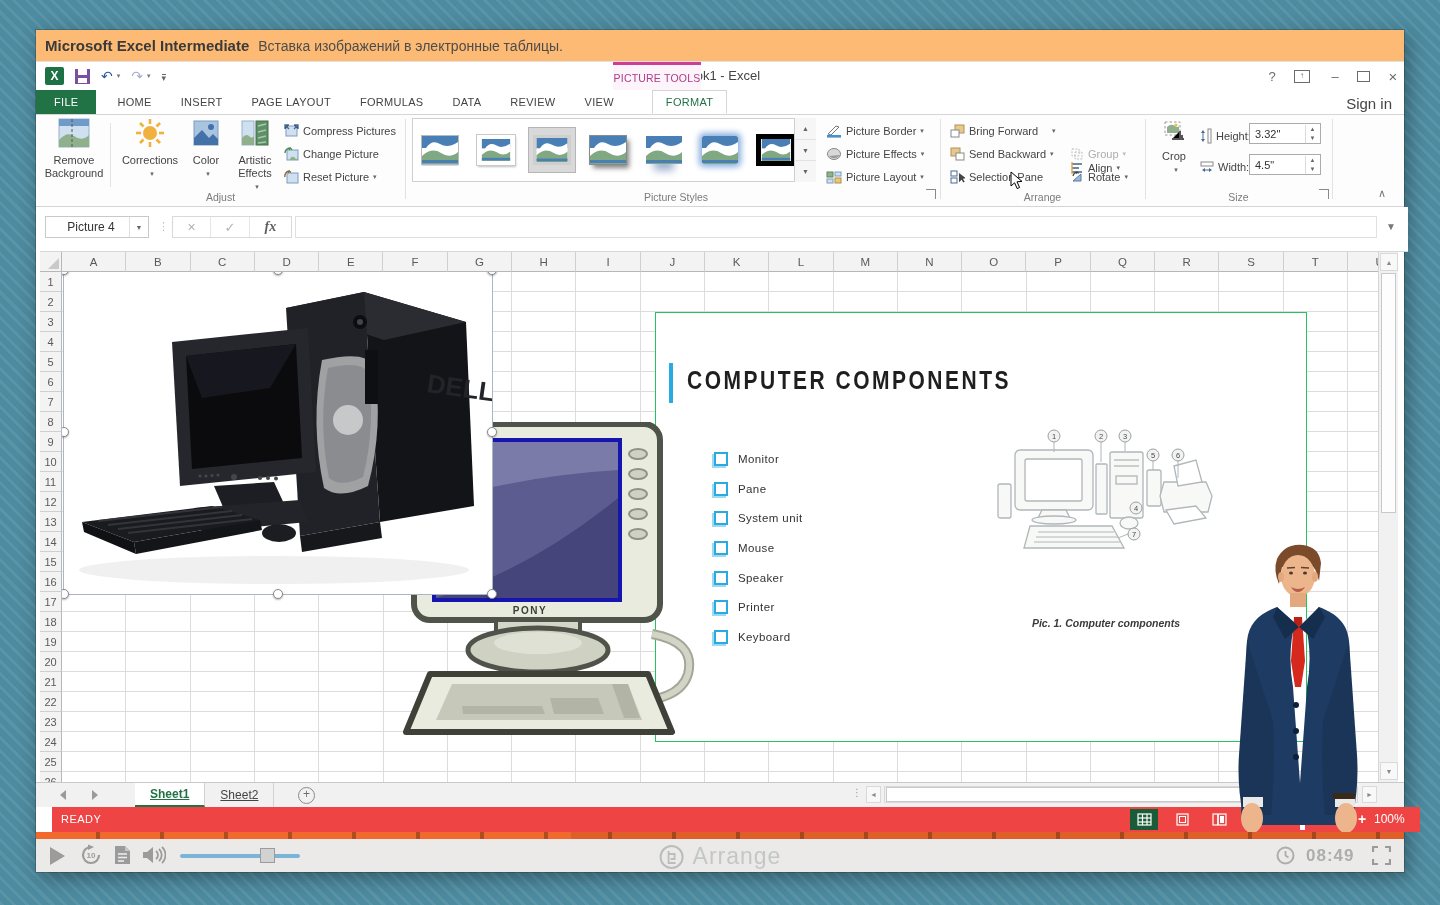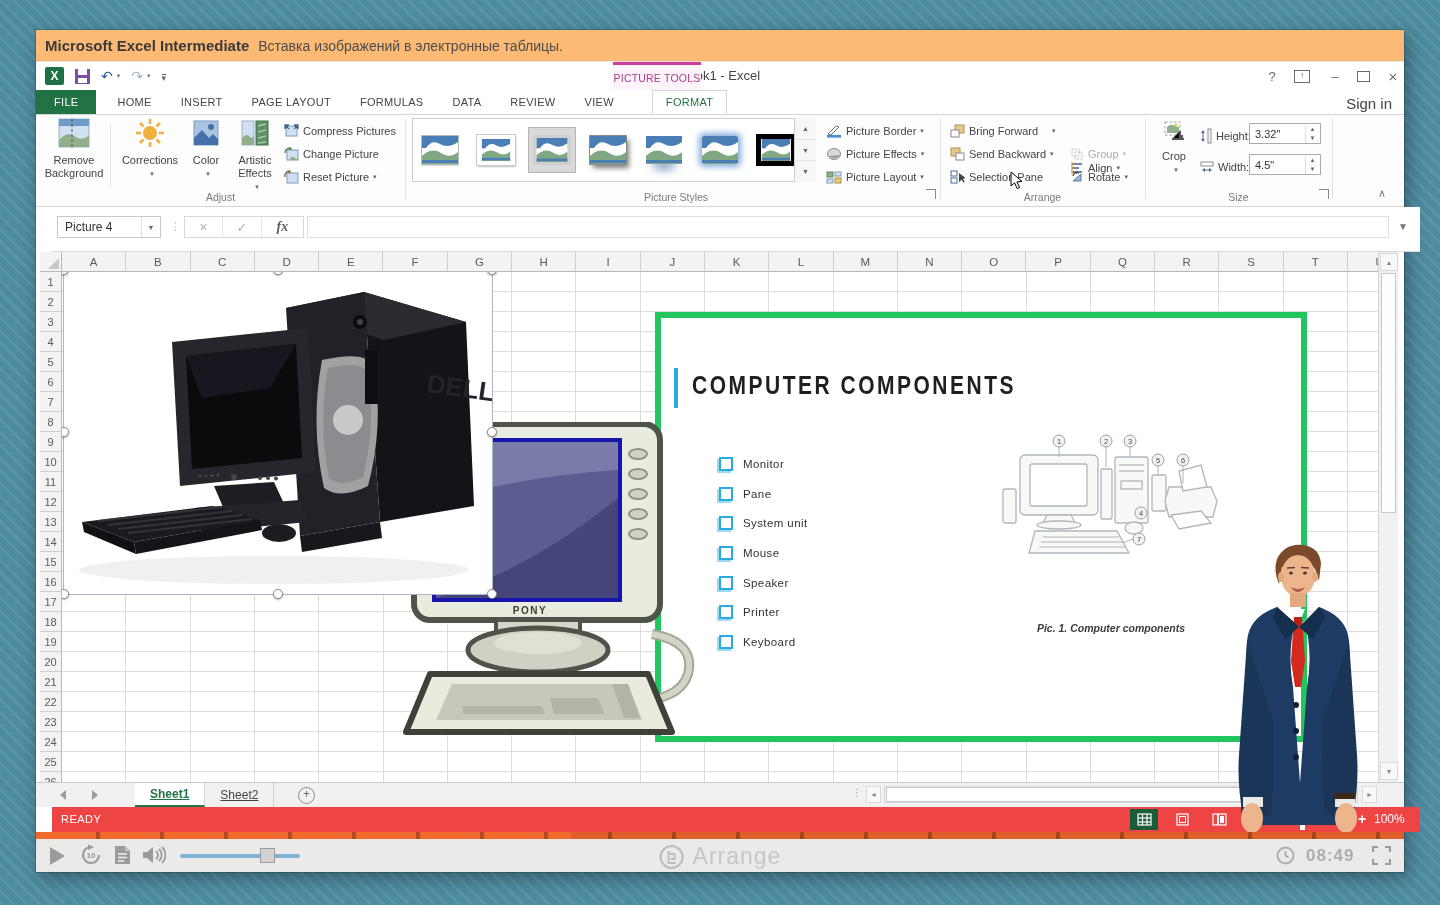--- a/index.html
+++ b/index.html
@@ -65,21 +65,21 @@
   .galscroll{position:absolute;left:758px;top:3px;width:21px;height:64px;border-left:1px solid #cfcfcf;display:flex;flex-direction:column;}
   .galscroll div{flex:1;border-bottom:1px solid #e2e2e2;font-size:7px;color:#666;display:flex;align-items:center;justify-content:center;background:#f6f6f6;}
   .dlg{position:absolute;width:9px;height:9px;border-left:1px solid #8a8a8a;border-bottom:1px solid #8a8a8a;transform:rotate(180deg);}
   .spinbox{position:absolute;width:72px;height:21px;border:1px solid #ababab;background:#fff;font-size:11px;color:#333;
     display:flex;align-items:center;padding-left:5px;box-sizing:border-box;}
   .spin{position:absolute;right:1px;top:1px;width:13px;height:18px;border-left:1px solid #dcdcdc;display:flex;flex-direction:column;}
   .spin span{flex:1;font-size:6px;color:#666;text-align:center;line-height:9px;}
   .cursor-arrow{position:absolute;left:974px;top:56px;width:13px;height:20px;}
   .chevup{position:absolute;left:1342px;top:72px;font-size:11px;color:#777;}
   
-  #fbar{left:16px;top:177px;width:1368px;height:45px;background:#fff;border-bottom:1px solid #d7d7d7;box-sizing:border-box;}
+  #fbar{left:4px;top:177px;width:1368px;height:45px;background:#fff;border-bottom:1px solid #d7d7d7;box-sizing:border-box;text-align:center;}
   #namebox{position:absolute;left:5px;top:9px;width:104px;height:22px;border:1px solid #c9c9c9;background:#fff;
     font-size:12px;color:#333;display:flex;align-items:center;box-sizing:border-box;}
   #namebox .nb-text{padding-left:7px;flex:1;}
   #namebox .nb-dd{width:18px;height:100%;border-left:1px solid #e0e0e0;font-size:7px;color:#666;display:flex;align-items:center;justify-content:center;}
   .fdots{position:absolute;left:118px;top:13px;color:#bdbdbd;font-size:11px;letter-spacing:-2px;}
   #fxbar{position:absolute;left:132px;top:9px;width:120px;height:22px;border:1px solid #d9d9d9;display:flex;box-sizing:border-box;}
   #fxbar div{display:flex;align-items:center;justify-content:center;border-right:1px solid #e6e6e6;}
   #fxbar .fx-x{width:38px;color:#b1b1b1;font-size:14px;}
   #fxbar .fx-ok{width:38px;color:#b1b1b1;font-size:13px;}
   #fxbar .fx-fx{width:42px;border-right:none;color:#5f5f5f;font-size:14px;font-style:italic;font-weight:bold;font-family:"Liberation Serif","DejaVu Serif",serif;}
@@ -92,21 +92,21 @@
   #col-headers{position:absolute;left:26px;top:0;width:1316px;height:20px;display:flex;overflow:hidden;}
   .colh{width:64.3px;flex:0 0 64.3px;height:20px;background:#f3f3f3;border-right:1px solid #cfcfcf;border-bottom:1px solid #b7b7b7;
     box-sizing:border-box;font-size:11.5px;color:#5a5a5a;display:flex;align-items:center;justify-content:center;}
   #row-headers{position:absolute;left:4px;top:20px;width:22px;height:510px;overflow:hidden;}
   .rowh{width:22px;height:20px;background:#f3f3f3;border-right:1px solid #b7b7b7;border-bottom:1px solid #cfcfcf;
     box-sizing:border-box;font-size:11px;color:#5a5a5a;display:flex;align-items:center;justify-content:center;}
   #cells{position:absolute;left:26px;top:20px;width:1316px;height:510px;background:#fff;
     background-image:repeating-linear-gradient(90deg,rgba(0,0,0,0) 0 63.3px,#dcdcdc 63.3px 64.3px),
                      repeating-linear-gradient(180deg,rgba(0,0,0,0) 0 19px,#dcdcdc 19px 20px);}
   
-  #slide{position:absolute;left:619px;top:60px;width:652px;height:430px;background:#fff;border:6px solid #22c55e;box-sizing:border-box;}
+  #slide{position:absolute;left:619px;top:60px;width:652px;height:430px;background:#fff;border:1px solid #22c55e;box-sizing:border-box;}
   #slide-accent{position:absolute;left:13px;top:50px;width:4px;height:40px;background:#29abe2;}
   #slide-title{position:absolute;left:31px;top:52px;font-size:21px;font-weight:bold;color:#1f1f1f;letter-spacing:2.5px;transform:scaleY(1.25);transform-origin:top left;white-space:nowrap;}
   #slide-list{position:absolute;left:58px;top:131px;}
   .slide-item{display:flex;align-items:center;height:29.7px;}
   .chk{width:10px;height:10px;border:2px solid #29abe2;background:#fff;box-shadow:-2px 2px 0 rgba(41,171,226,.45);margin-right:10px;}
   .slide-item-label{font-size:11.5px;color:#333;letter-spacing:.4px;}
   #diagram{position:absolute;left:340px;top:113px;width:220px;height:140px;}
   #slide-caption{position:absolute;left:340px;top:304px;width:220px;text-align:center;font-size:10.5px;font-style:italic;font-weight:bold;color:#3a3a3a;}
   
   #pic-dell{position:absolute;left:28px;top:18px;width:428px;height:324px;background:#fff;outline:1px solid #aab6c3;}

